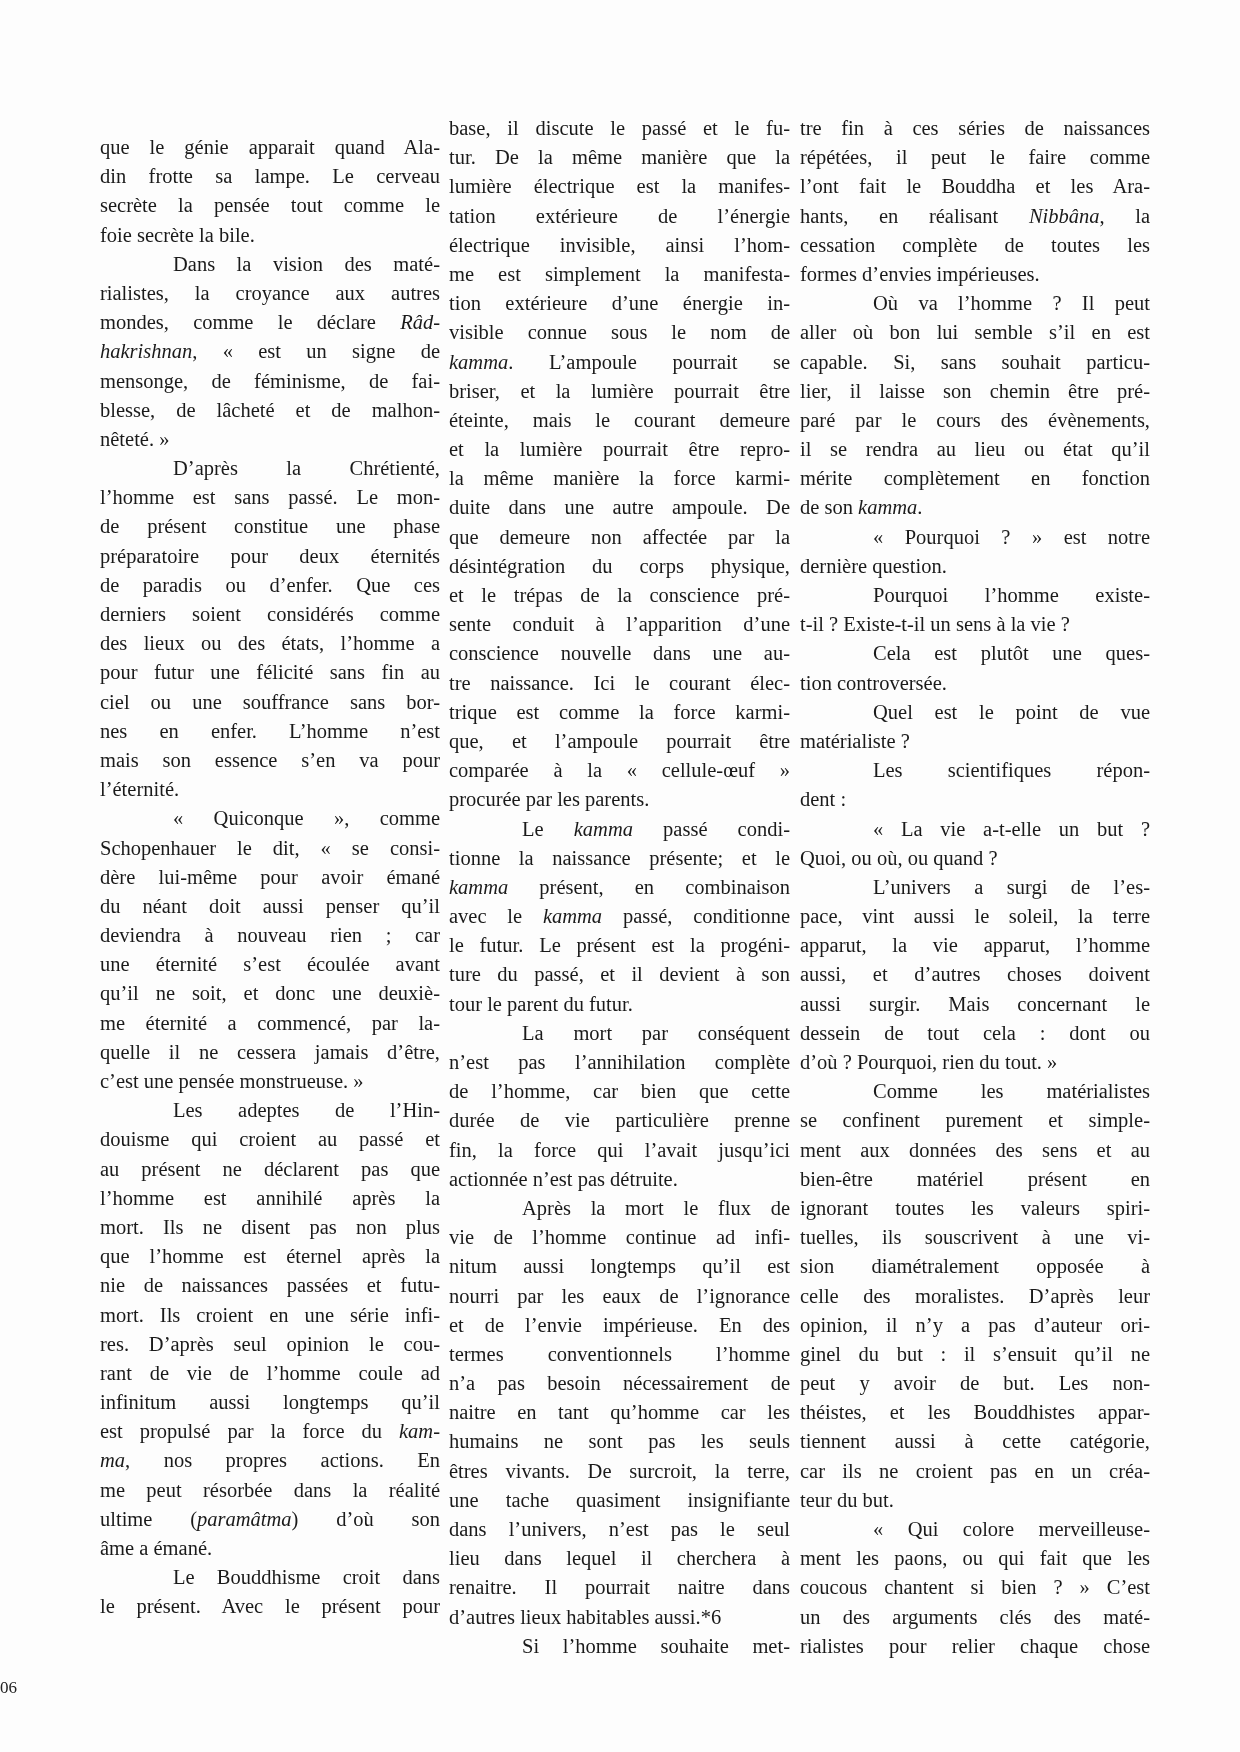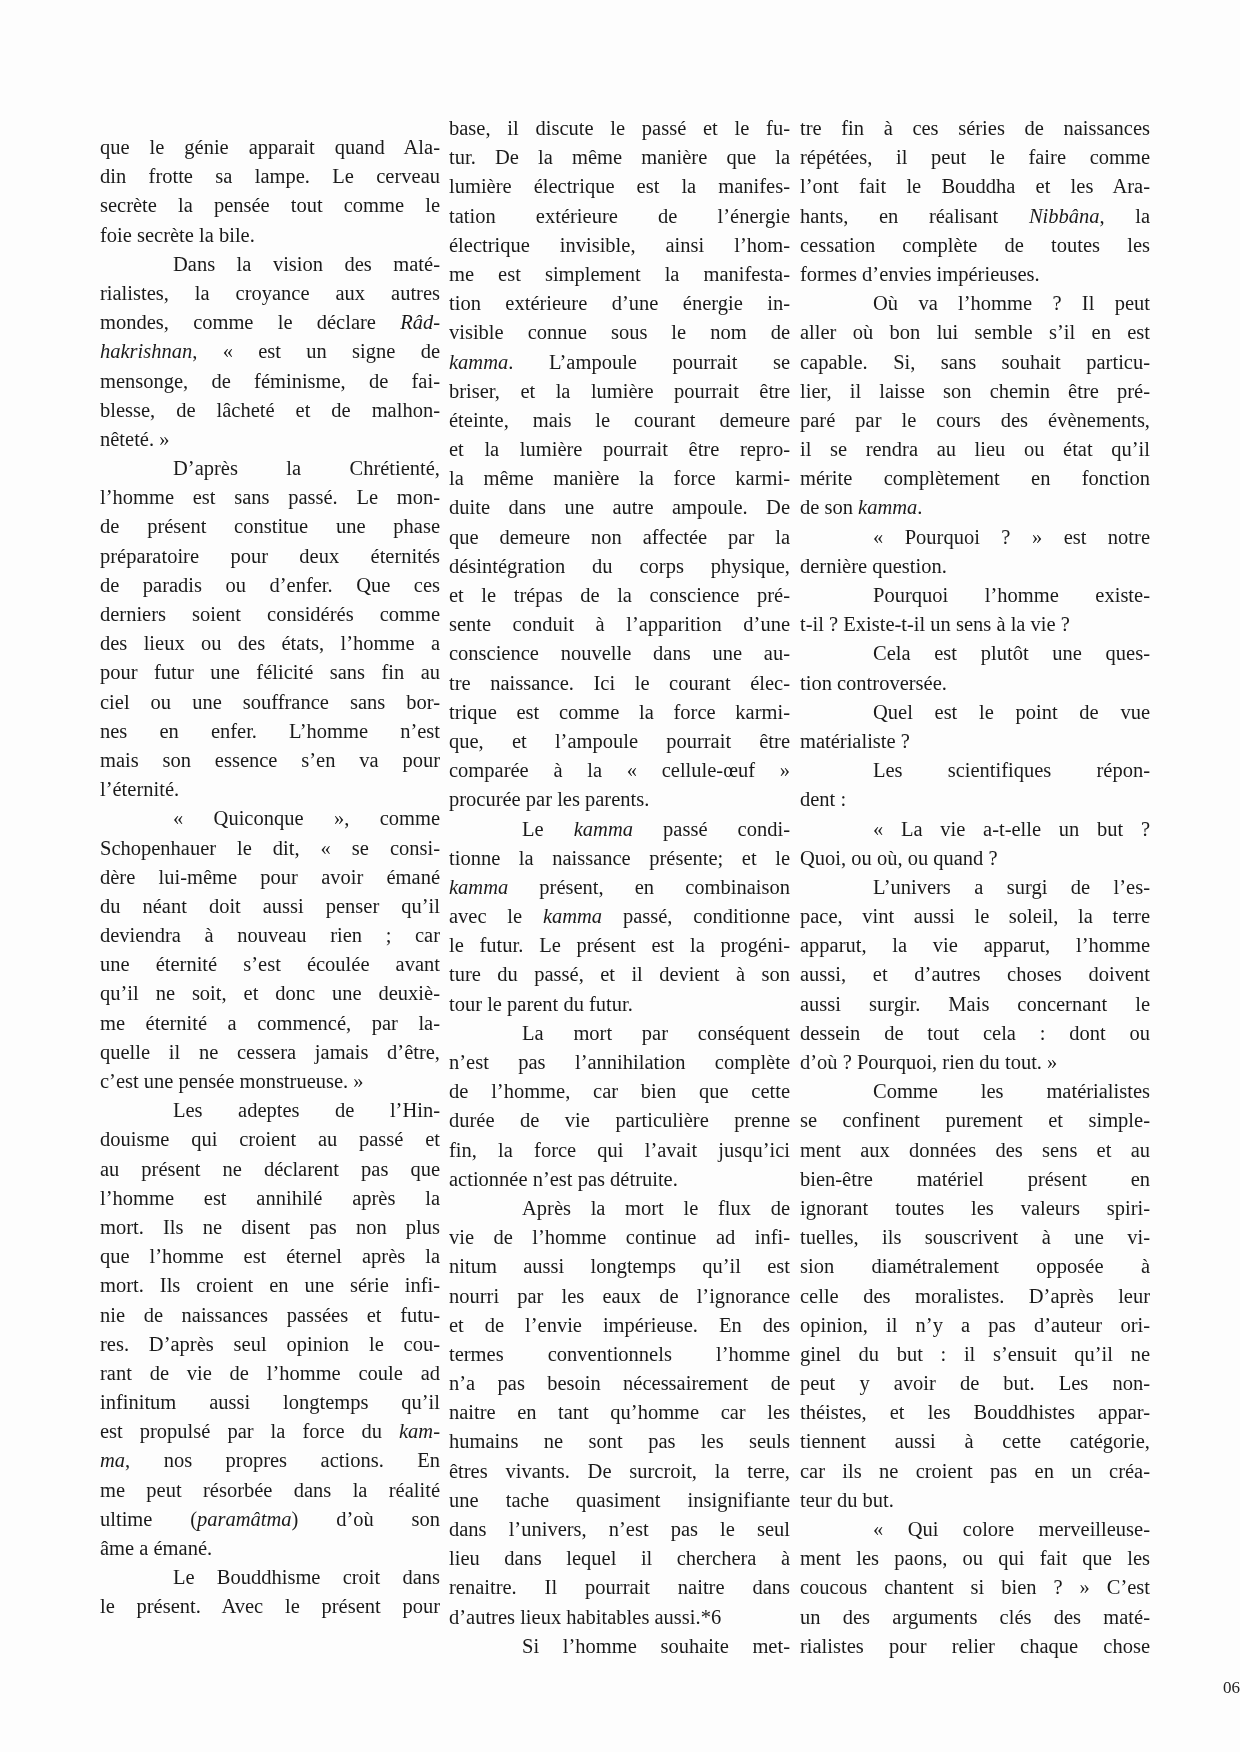--- a/index.html
+++ b/index.html
@@ -8,21 +8,21 @@
   .page { position: absolute; left: 0; top: 0; width: 1240px; height: 1752px; background: #fdfdfd; }
   .column { position: absolute; top: 114px; }
   #col-1 { left: 100px; width: 340px; margin-top: 19px; }
   #col-2 { left: 449px; width: 341px; }
   #col-3 { left: 800px; width: 350px; }
   .line { display: block; height: 29.2px; line-height: 29.2px; font-size: 20.5px;
           white-space: nowrap; text-align: justify; text-align-last: justify; }
   .line.last { text-align-last: left; }
   .line.indent { padding-left: 73px; }
   .line i { font-style: italic; }
-  .page-number { position: absolute; top: 1678px; left: 0; width: 1240px; text-align: right;
+  .page-number { position: absolute; top: 1678px; left: 0; width: 1240px; text-align: left;
                  font-size: 17px; color: #222; }
 </style>
 </head>
 <body>
 
 <div class="page">
   <div class="column" id="col-1">
       <span class="line">que le génie apparait quand Ala-</span>
       <span class="line">din frotte sa lampe. Le cerveau</span>
       <span class="line">secrète la pensée tout comme le</span>
@@ -55,22 +55,22 @@
       <span class="line">qu’il ne soit, et donc une deuxiè-</span>
       <span class="line">me éternité a commencé, par la-</span>
       <span class="line">quelle il ne cessera jamais d’être,</span>
       <span class="line last">c’est une pensée monstrueuse. »</span>
       <span class="line indent">Les adeptes de l’Hin-</span>
       <span class="line">douisme qui croient au passé et</span>
       <span class="line">au présent ne déclarent pas que</span>
       <span class="line">l’homme est annihilé après la</span>
       <span class="line">mort. Ils ne disent pas non plus</span>
       <span class="line">que l’homme est éternel après la</span>
+      <span class="line">nie de naissances passées et futu-</span>
       <span class="line">mort. Ils croient en une série infi-</span>
-      <span class="line">nie de naissances passées et futu-</span>
       <span class="line">res. D’après seul opinion le cou-</span>
       <span class="line">rant de vie de l’homme coule ad</span>
       <span class="line">infinitum aussi longtemps qu’il</span>
       <span class="line">est propulsé par la force du <i>kam-</i></span>
       <span class="line"><i>ma</i>, nos propres actions. En</span>
       <span class="line">me peut résorbée dans la réalité</span>
       <span class="line">ultime (<i>paramâtma</i>) d’où son</span>
       <span class="line last">âme a émané.</span>
       <span class="line indent">Le Bouddhisme croit dans</span>
       <span class="line">le présent. Avec le présent pour</span>

